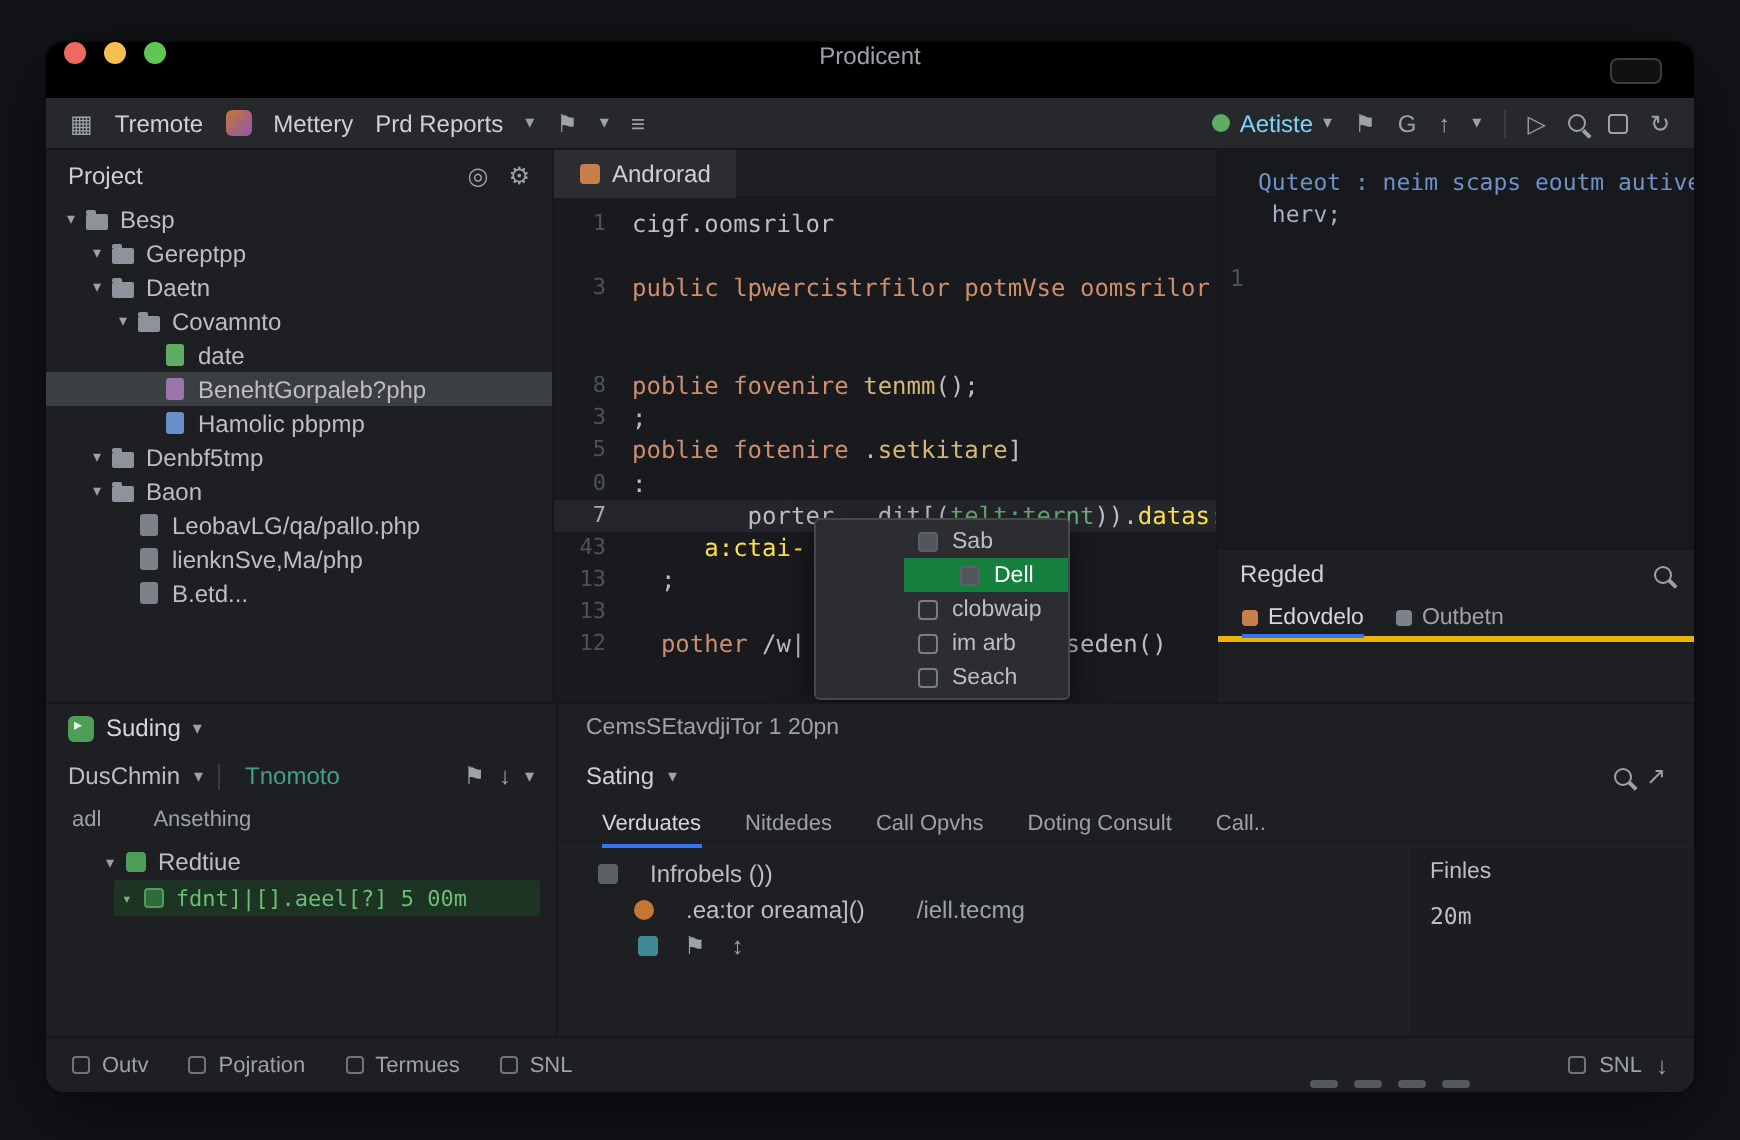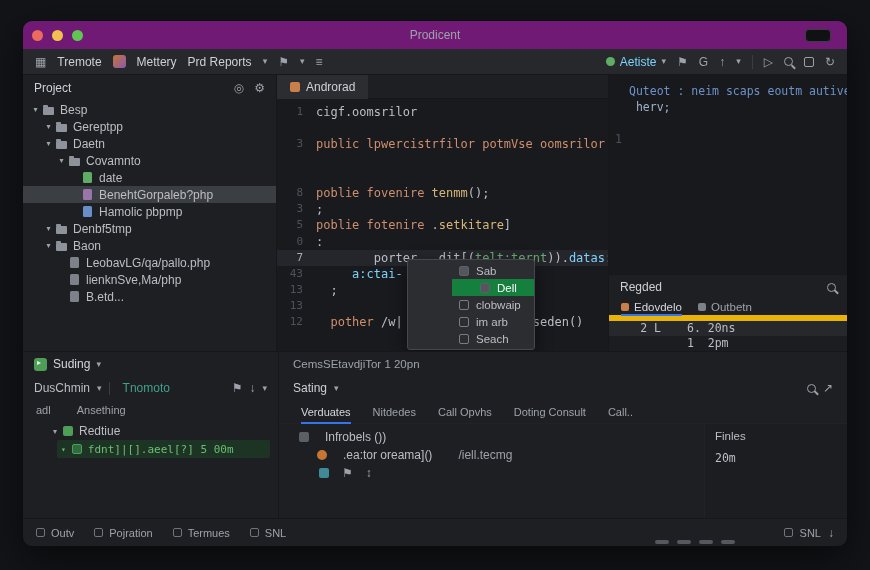--- a/index.html
+++ b/index.html
@@ -4,21 +4,21 @@
 <style>
   * { margin:0; padding:0; box-sizing:border-box; }
   html,body { width:870px; height:570px; }
   body { background:#131418; font-family:"Liberation Sans",sans-serif; overflow:hidden; position:relative; }
 
   .window { position:absolute; left:22px; top:20px; width:826px; height:527px; background:#1e1f22;
             border-radius:10px; border:1px solid #0c0d0f; box-shadow:0 12px 40px rgba(0,0,0,.55);
             overflow:hidden; display:flex; flex-direction:column; }
 
   
-  .titlebar { height:28px; background:#701a75; display:flex; align-items:center; position:relative; flex:0 0 28px; }
+  .titlebar { height:28px; background:#000000; display:flex; position:relative; flex:0 0 28px; }
   .tl { width:11px; height:11px; border-radius:50%; margin-left:9px; display:inline-block; }
   .tl.red{background:#ec6a5e} .tl.yellow{background:#f5bf4f} .tl.green{background:#61c554}
   .title { position:absolute; left:0; right:0; text-align:center; font-size:12px; color:#9da2aa; pointer-events:none; }
   .tb-pill { position:absolute; right:16px; top:8px; width:26px; height:13px; background:#101113; border:1px solid #3a3d42; border-radius:4px; }
 
   
   .toolbar { height:26px; background:#26282b; border-bottom:1px solid #161719; display:flex; align-items:center;
              justify-content:space-between; padding:0 12px; flex:0 0 26px; }
   .tb-left,.tb-right { display:flex; align-items:center; gap:11px; }
   .menu-label { font-size:12px; color:#ced0d6; }
@@ -51,39 +51,39 @@
   .editor-col { width:332px; display:flex; flex-direction:column; border-right:1px solid #161719; background:#191a1e; }
   .tabbar { height:24px; background:#1e1f22; border-bottom:1px solid #161719; display:flex; flex:0 0 24px; }
   .tab { height:24px; display:flex; align-items:center; gap:6px; padding:0 13px; background:#2b2d31; font-size:12px; color:#ced0d6; }
   .tab-ico { width:10px; height:10px; background:#c97f4a; border-radius:2px; }
   .editor { position:relative; flex:1; font-family:"DejaVu Sans Mono",monospace; font-size:12px; padding-top:5px; overflow:hidden; }
   .cline { height:16.2px; line-height:16.2px; white-space:pre; display:flex; }
   .cline.caret { background:#24262b; }
   .lnum { width:26px; flex:0 0 26px; text-align:right; color:#4d525a; font-size:11px; }
   .cline.caret .lnum { color:#a8adb4; }
   .ltext { padding-left:13px; }
-  .tk-p{color:#bcbec4} .tk-k{color:#cf8e6d} .tk-s{color:#6aab73} .tk-f{color:#7dd3fc} .tk-y{color:#d5b778}
+  .tk-p{color:#bcbec4} .tk-k{color:#cf8e6d} .tk-s{color:#6aab73} .tk-f{color:#fde047} .tk-y{color:#d5b778}
 
   .popup { position:absolute; left:130px; top:160px; width:128px; background:#2b2d31; border:1px solid #46484e;
            border-radius:3px; box-shadow:0 6px 16px rgba(0,0,0,.5); padding:2px 0; z-index:5; }
   .p-item { height:17px; display:flex; align-items:center; gap:7px; padding:0 7px; font-size:11.5px; color:#bcbec4;
             font-family:"Liberation Sans",sans-serif;margin-left:44px; }
   .p-item.sel { background:#15803d; color:#fff;padding-left:28px; }
   .p-ico { width:10px; height:10px; flex:0 0 10px; border:1px solid #787d84; border-radius:2px; }
   .p-ico.dark { background:#53565c; border-color:#5d6066; }
 
   .right-col { width:238px; display:flex; flex-direction:column; background:#1e1f22; }
   .doc { height:200px; flex:0 0 200px; background:#17191d; border-bottom:1px solid #161719;
          font-family:"DejaVu Sans Mono",monospace; font-size:11.5px; padding:8px 0 0 6px; }
   .doc-row { display:flex; height:16px; line-height:16px; white-space:pre; }
   .doc-gut { width:14px; flex:0 0 14px; color:#4d525a; }
   .doc-blue { color:#6d92c8; } .doc-plain { color:#9fb0c8; }
   .regded-header { height:24px; flex:0 0 24px; display:flex; align-items:center; padding:0 11px; gap:8px; }
   .regded-title { font-size:12px; color:#ced0d6; flex:1; }
-  .rtabs { height:22px; flex:0 0 22px; display:flex; gap:16px; padding:0 12px; border-bottom:6px solid #eab308; }
+  .rtabs { height:22px; flex:0 0 22px; display:flex; gap:16px; padding:0 12px; border-bottom:3px solid #eab308; }
   .rtab { display:flex; align-items:center; gap:5px; font-size:11.5px; color:#9da2aa; height:100%; position:relative; }
   .rtab.active { color:#d5d7dd; }
   .rtab.active::after { content:''; position:absolute; left:0; right:0; bottom:-1px; height:2px; background:#3574f0; }
   .rtab-dot { width:8px; height:8px; border-radius:2px; background:#c97f4a; }
   .rtab-dot.grey { background:#7d828a; }
   .rrows { flex:1; background:#1b1d21; font-family:"DejaVu Sans Mono",monospace; font-size:11.5px; color:#bcbec4; }
   .rrow { height:15px; line-height:15px; display:flex; white-space:pre; }
   .rrow.alt { background:#26282c; }
   .rrow .c1 { width:52px; flex:0 0 52px; text-align:right; }
   .rrow .c2 { padding-left:26px; }
@@ -343,24 +343,20 @@
       <div class="rtabs">
           <div class="rtab active">
             <span class="rtab-dot"></span>
             <span>Edovdelo</span>
           </div>
           <div class="rtab">
             <span class="rtab-dot grey"></span>
             <span>Outbetn</span>
           </div>
         </div>
-      <div class="rrows">
-          <div class="rrow alt"><span class="c1">2 L</span><span class="c2">6. 20ns</span></div>
-          <div class="rrow"><span class="c1"></span><span class="c2">1  2pm</span></div>
-        </div>
     </div>
 
   </div>
 
   <div class="debug">
 
     <div class="dbg-left">
       <div class="dl-tabrow">
         <span class="suding-ico"></span>
         <span class="dl-tab-label">Suding</span>

